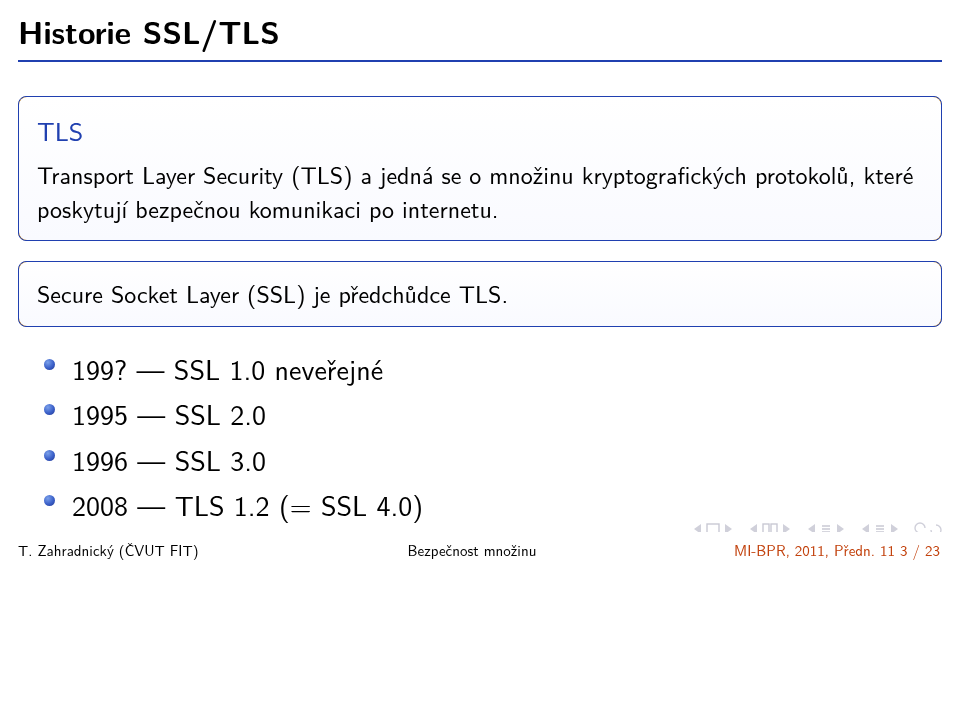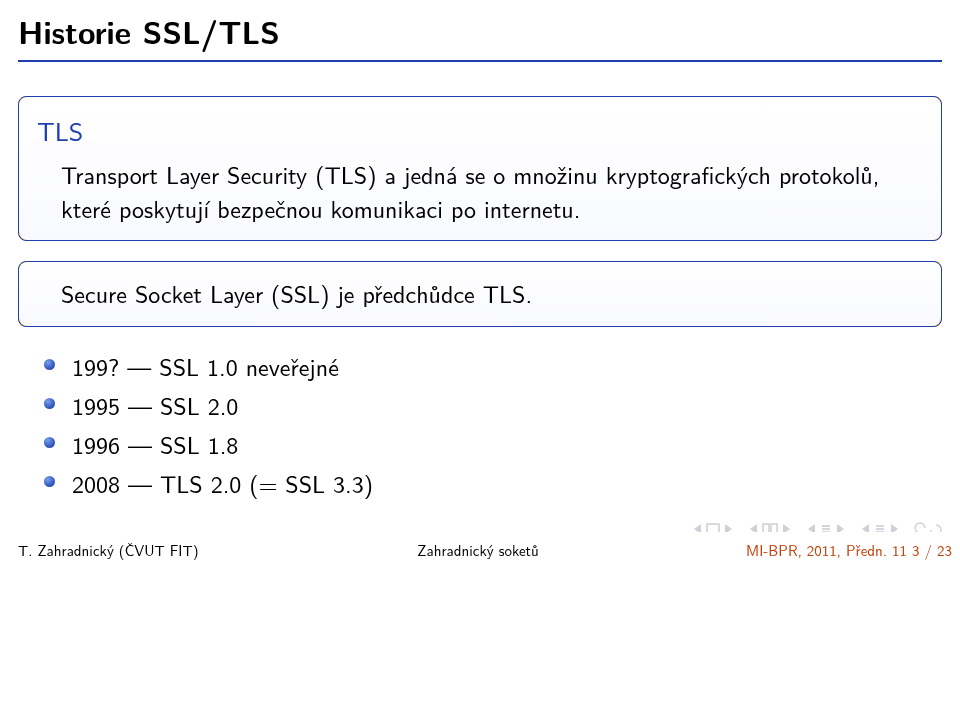--- a/index.html
+++ b/index.html
@@ -41,44 +41,44 @@
     padding: 14px 18px 16px 18px;
     background: linear-gradient(#ffffff, #f9faff);
   }
   .block-title {
     color: #2040b0;
     font-size: 26px;
     font-weight: 400;
     margin-bottom: 8px;
   }
   .block-body {
-    font-size: 24px; line-height: 1.4; color: #000; margin-left: 24px;
+    font-size: 24px; line-height: 1.4; color: #000;
   }
   ul.bullets {
     list-style: none;
     margin: 18px 0 0 26px;
     padding: 0;
   }
   ul.bullets li {
     position: relative;
-    font-size: 24px;
+    font-size: 28px;
     line-height: 1.55;
     padding-left: 28px;
     margin: 2px 0;
   }
   ul.bullets li::before {
     content: "";
     position: absolute;
     left: 0; top: 12px;
     width: 11px; height: 11px;
     border-radius: 50%;
     background: radial-gradient(circle at 35% 30%, #7aa0ea 0%, #3a5fc8 55%, #22378f 100%);
   }
   .footer {
-    position: absolute; left: 0; right: 4px; bottom: 0;
+    position: absolute; left: 0; right: 16px; bottom: 0;
     height: 40px;
     border-top: 1px solid rgba(0,0,0,0.0);
     display: flex; align-items: center;
     font-size: 15px;
     padding: 0 4px 6px 18px;
     background: #fff;
   }
   .footer .author { color: #000; flex: 0 0 auto; }
   .footer .center {
     position: absolute; left: 50%; transform: translateX(-50%);
@@ -118,22 +118,22 @@
 
     <div class="block">
       <div class="block-inner">
         <div class="block-body">Secure Socket Layer (SSL) je předchůdce TLS.</div>
       </div>
     </div>
 
     <ul class="bullets">
       <li>199?  —  SSL 1.0 neveřejné</li>
       <li>1995 — SSL 2.0</li>
-      <li>1996 — SSL 1.8</li>
-      <li>2008 — TLS 2.0 (= SSL 3.3)</li>
+      <li>1996 — SSL 3.0</li>
+      <li>2008 — TLS 1.2 (= SSL 4.0)</li>
     </ul>
 
   </div>
 
   <div class="nav-icons">
     <span class="grp">
       <svg width="12" height="12" viewBox="0 0 12 12">
           <path d="M9 1 L2 6 L9 11 Z" fill="#d0d0da"></path>
         </svg>
       <svg width="14" height="12" viewBox="0 0 14 12">
@@ -180,17 +180,17 @@
     <span class="grp">
       <svg width="28" height="14" viewBox="0 0 28 14">
         <path d="M6 11 A5 5 0 1 1 11 6" fill="none" stroke="#d0d0da" stroke-width="1.4"></path>
         <path d="M22 3 A5 5 0 1 1 17 8" fill="none" stroke="#d0d0da" stroke-width="1.4"></path>
       </svg>
     </span>
   </div>
 
   <div class="footer">
     <span class="author">T. Zahradnický (ČVUT FIT)</span>
-    <span class="center">Zahradnický soketů</span>
+    <span class="center">Bezpečnost množinu</span>
     <span class="right">MI-BPR, 2011, Předn. 11    3 / 23</span>
   </div>
 
 </div>
 
 </body></html>

